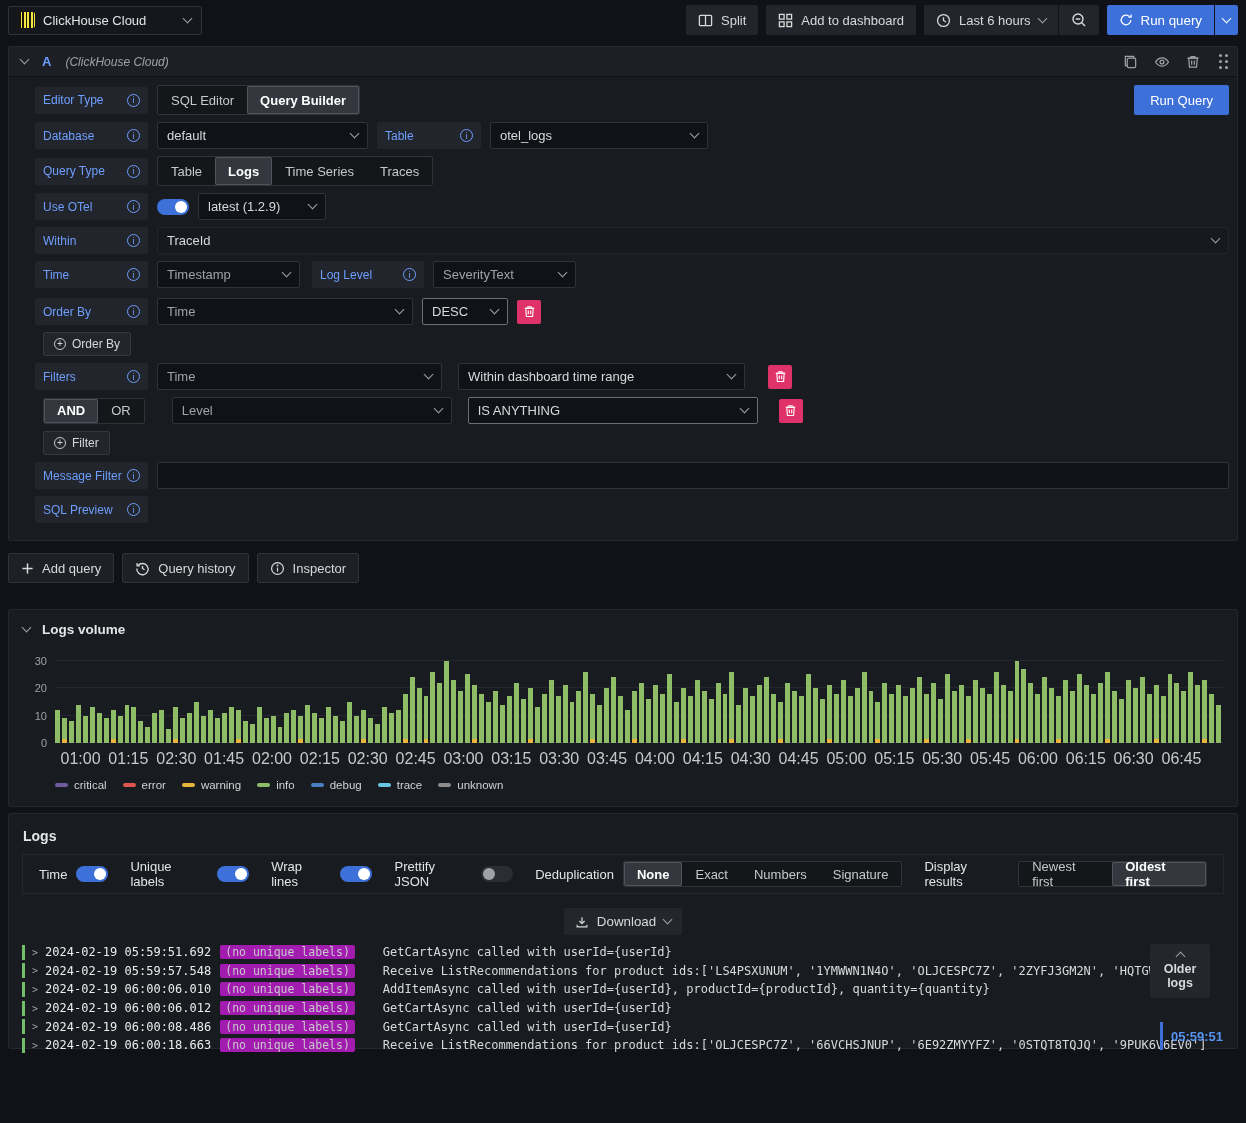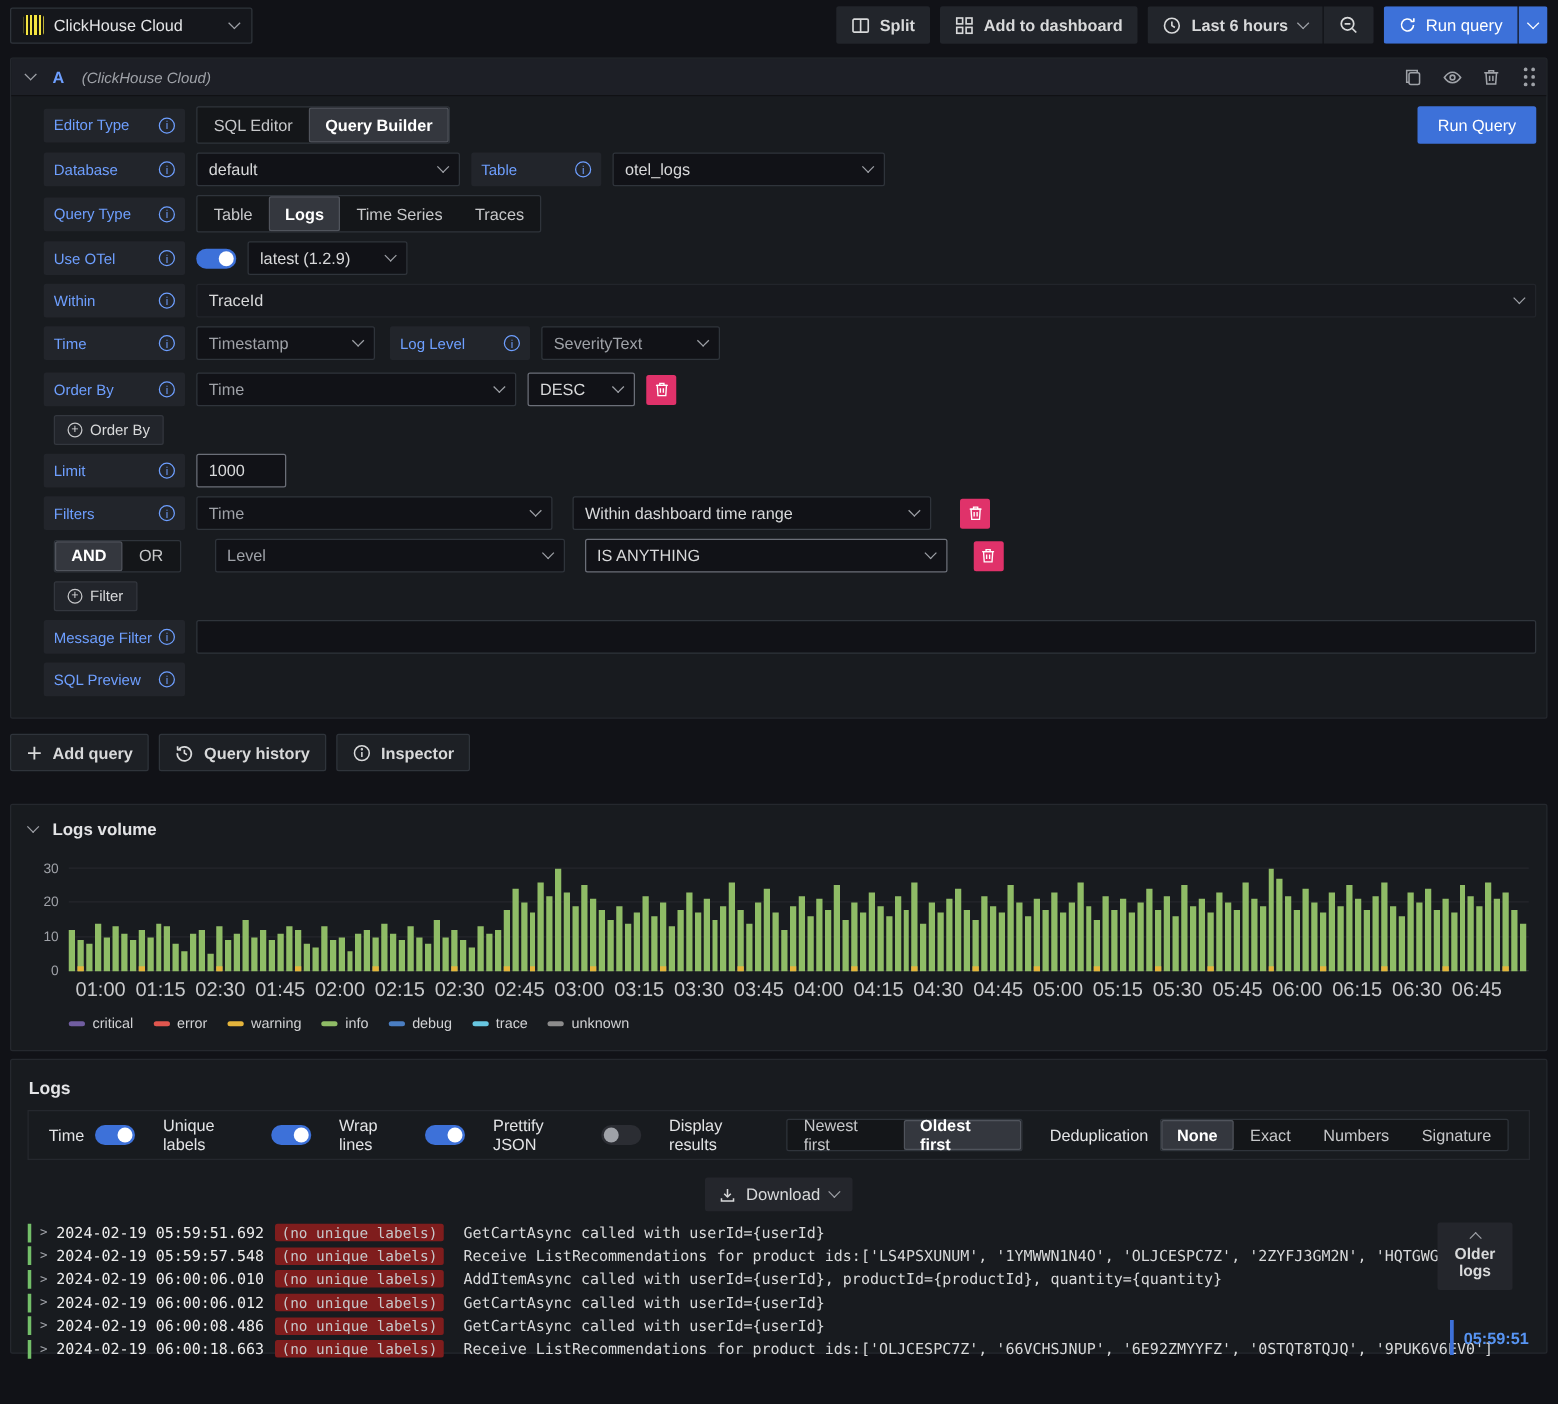--- a/index.html
+++ b/index.html
@@ -12,21 +12,21 @@
   .ds-picker{display:flex;align-items:center;gap:8px;background:#15171c;border:1px solid #2f343b;
              height:29px;padding:0 10px;width:194px;border-radius:2px;cursor:pointer}
   .ds-logo{width:16px;height:16px;border-radius:2px;flex:none;
            background:repeating-linear-gradient(90deg,#16160f 0 1.6px,#f5e542 1.6px 3.4px)}
   .ds-name{flex:1;font-weight:500;color:#e3e4e6}
   .chev{width:7px;height:7px;border-right:1.5px solid #9fa2a8;border-bottom:1.5px solid #9fa2a8;
         transform:rotate(45deg);margin-top:-4px;flex:none}
   .chev.up{transform:rotate(225deg);margin-top:4px}
   .tb-right{display:flex;gap:8px;align-items:center}
   .tb-btn{display:flex;align-items:center;gap:8px;background:#22252b;height:30px;padding:14px 12px;
-          border-radius:2px;font-weight:700;color:#d8d9da;font-size:13px}
+          border-radius:2px;font-weight:400;color:#d8d9da;font-size:13px}
   .grp{display:flex;gap:1px;border-radius:2px;overflow:hidden}
   .grp .tb-btn{border-radius:0}
   .run-btn{display:flex;gap:1px;border-radius:2px;overflow:hidden}
   .run-btn .part{display:flex;align-items:center;gap:8px;background:#3d71d9;color:#fff;height:30px;
                  padding:0 12px;font-weight:500}
   .run-btn .part.chev-part{padding:0 8px}
   .run-btn .chev{border-color:#fff}
   .icon{display:inline-flex;align-items:center;justify-content:center;flex:none}
   svg{display:block}
   
@@ -93,21 +93,21 @@
   .disp{margin-left:auto;display:flex;align-items:center;gap:10px}
   .ctrl-label{font-weight:500}
   .download-row{display:flex;justify-content:center;margin:14px 14px 8px}
   .dl-btn{display:flex;align-items:center;gap:8px;background:#24262c;height:27px;padding:0 11px;
           border-radius:2px;color:#d8d9da;font-weight:500}
   .log-rows{margin:2px 13px 0;font-family:"DejaVu Sans Mono",monospace;font-size:12px}
   .log-row{display:flex;align-items:center;height:18.6px;white-space:nowrap;overflow:hidden;cursor:pointer}
   .lr-bar{width:3px;height:15px;background:#73bf69;margin-right:7px;flex:none}
   .lr-chevron{color:#9fa2a8;margin-right:7px;font-size:10px}
   .lr-time{margin-right:9px;color:#ececec}
-  .lr-labels{background:#7f1d1d;color:#c7c8ca;padding:0 5px;border-radius:2px;margin-right:16px;font-size:11.5px;flex:none}
+  .lr-labels{background:#a21caf;color:#c7c8ca;padding:0 5px;border-radius:2px;margin-right:28px;font-size:11.5px;flex:none}
   .older-logs{position:absolute;right:27px;top:130px;background:#24262c;border-radius:2px;
               padding:5px 10px 7px;display:flex;flex-direction:column;align-items:center;gap:2px;
               color:#d8d9da;font-weight:700;font-size:12.5px;line-height:1.15;text-align:center}
   .tail-time{position:absolute;right:14px;top:208px;display:flex;align-items:center;gap:8px;
              color:#5794f2;font-weight:600;font-size:13px}
   .tail-bar{width:3px;height:28px;background:#3d71d9}
 </style>
 </head>
 <body>
 
@@ -315,27 +315,20 @@
       </button>
     </div>
 
     <div class="frow" style="margin-left:8px">
       <button class="mini-btn">
         <span class="plus-circ"></span>
         <span>Order By</span>
       </button>
     </div>
 
-    <div class="frow">
-      <div class="flabel">
-        <span>Limit</span>
-        <span class="info-i"></span>
-      </div>
-      <div class="input-box hl" style="width:72px;border-color:#6b6f78">1000</div>
-    </div>
 
     <div class="frow">
       <div class="flabel">
         <span>Filters</span>
         <span class="info-i"></span>
       </div>
       <div class="sel" style="width:285px">
         <span style="color:#9fa2a8">Time</span>
         <span class="chev"></span>
       </div>
@@ -735,34 +728,34 @@
       <span class="toggle"></span>
     </span>
     <span class="ctrl">
       <span class="ctrl-label">Wrap lines</span>
       <span class="toggle"></span>
     </span>
     <span class="ctrl">
       <span class="ctrl-label">Prettify JSON</span>
       <span class="toggle off"></span>
     </span>
-    <span class="ctrl disp">
-      <span class="ctrl-label">Display results</span>
-      <span class="seg small">
-        <span class="opt">Newest first</span>
-        <span class="opt sel-opt">Oldest first</span>
-      </span>
-    </span>
     <span class="ctrl">
       <span class="ctrl-label">Deduplication</span>
       <span class="seg small">
         <span class="opt sel-opt">None</span>
         <span class="opt">Exact</span>
         <span class="opt">Numbers</span>
         <span class="opt">Signature</span>
+      </span>
+    </span>
+    <span class="ctrl disp">
+      <span class="ctrl-label">Display results</span>
+      <span class="seg small">
+        <span class="opt">Newest first</span>
+        <span class="opt sel-opt">Oldest first</span>
       </span>
     </span>
   </div>
   <div class="download-row">
     <button class="dl-btn">
       <span class="icon">
         <svg width="14" height="14" viewBox="0 0 16 16" fill="none" stroke="#d8d9da" stroke-width="1.4">
             <path d="M8 2.5v7"></path>
             <path d="M5 6.8 8 9.8l3-3" stroke-linejoin="round"></path>
             <path d="M2.5 11v2.5h11V11"></path>

